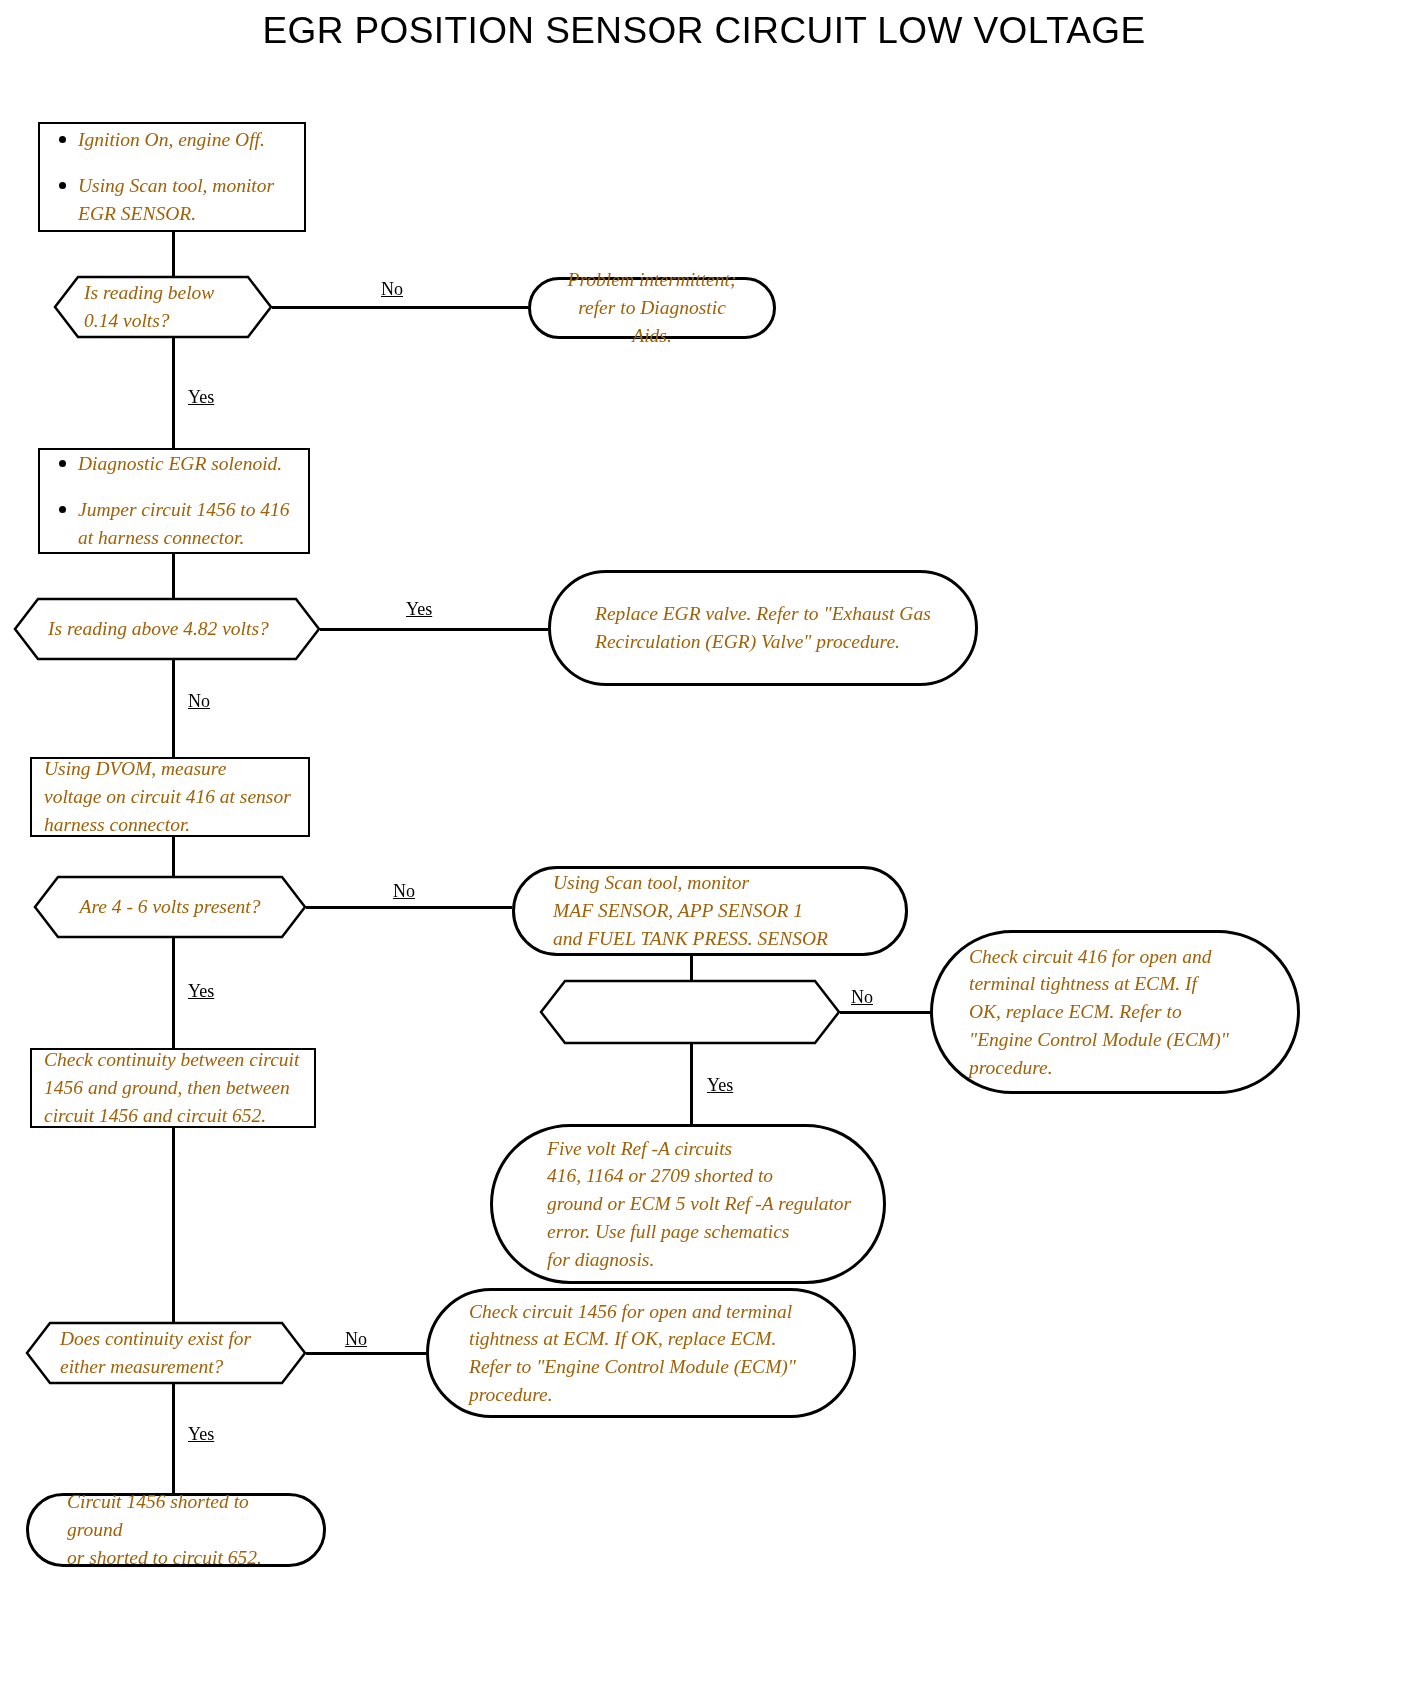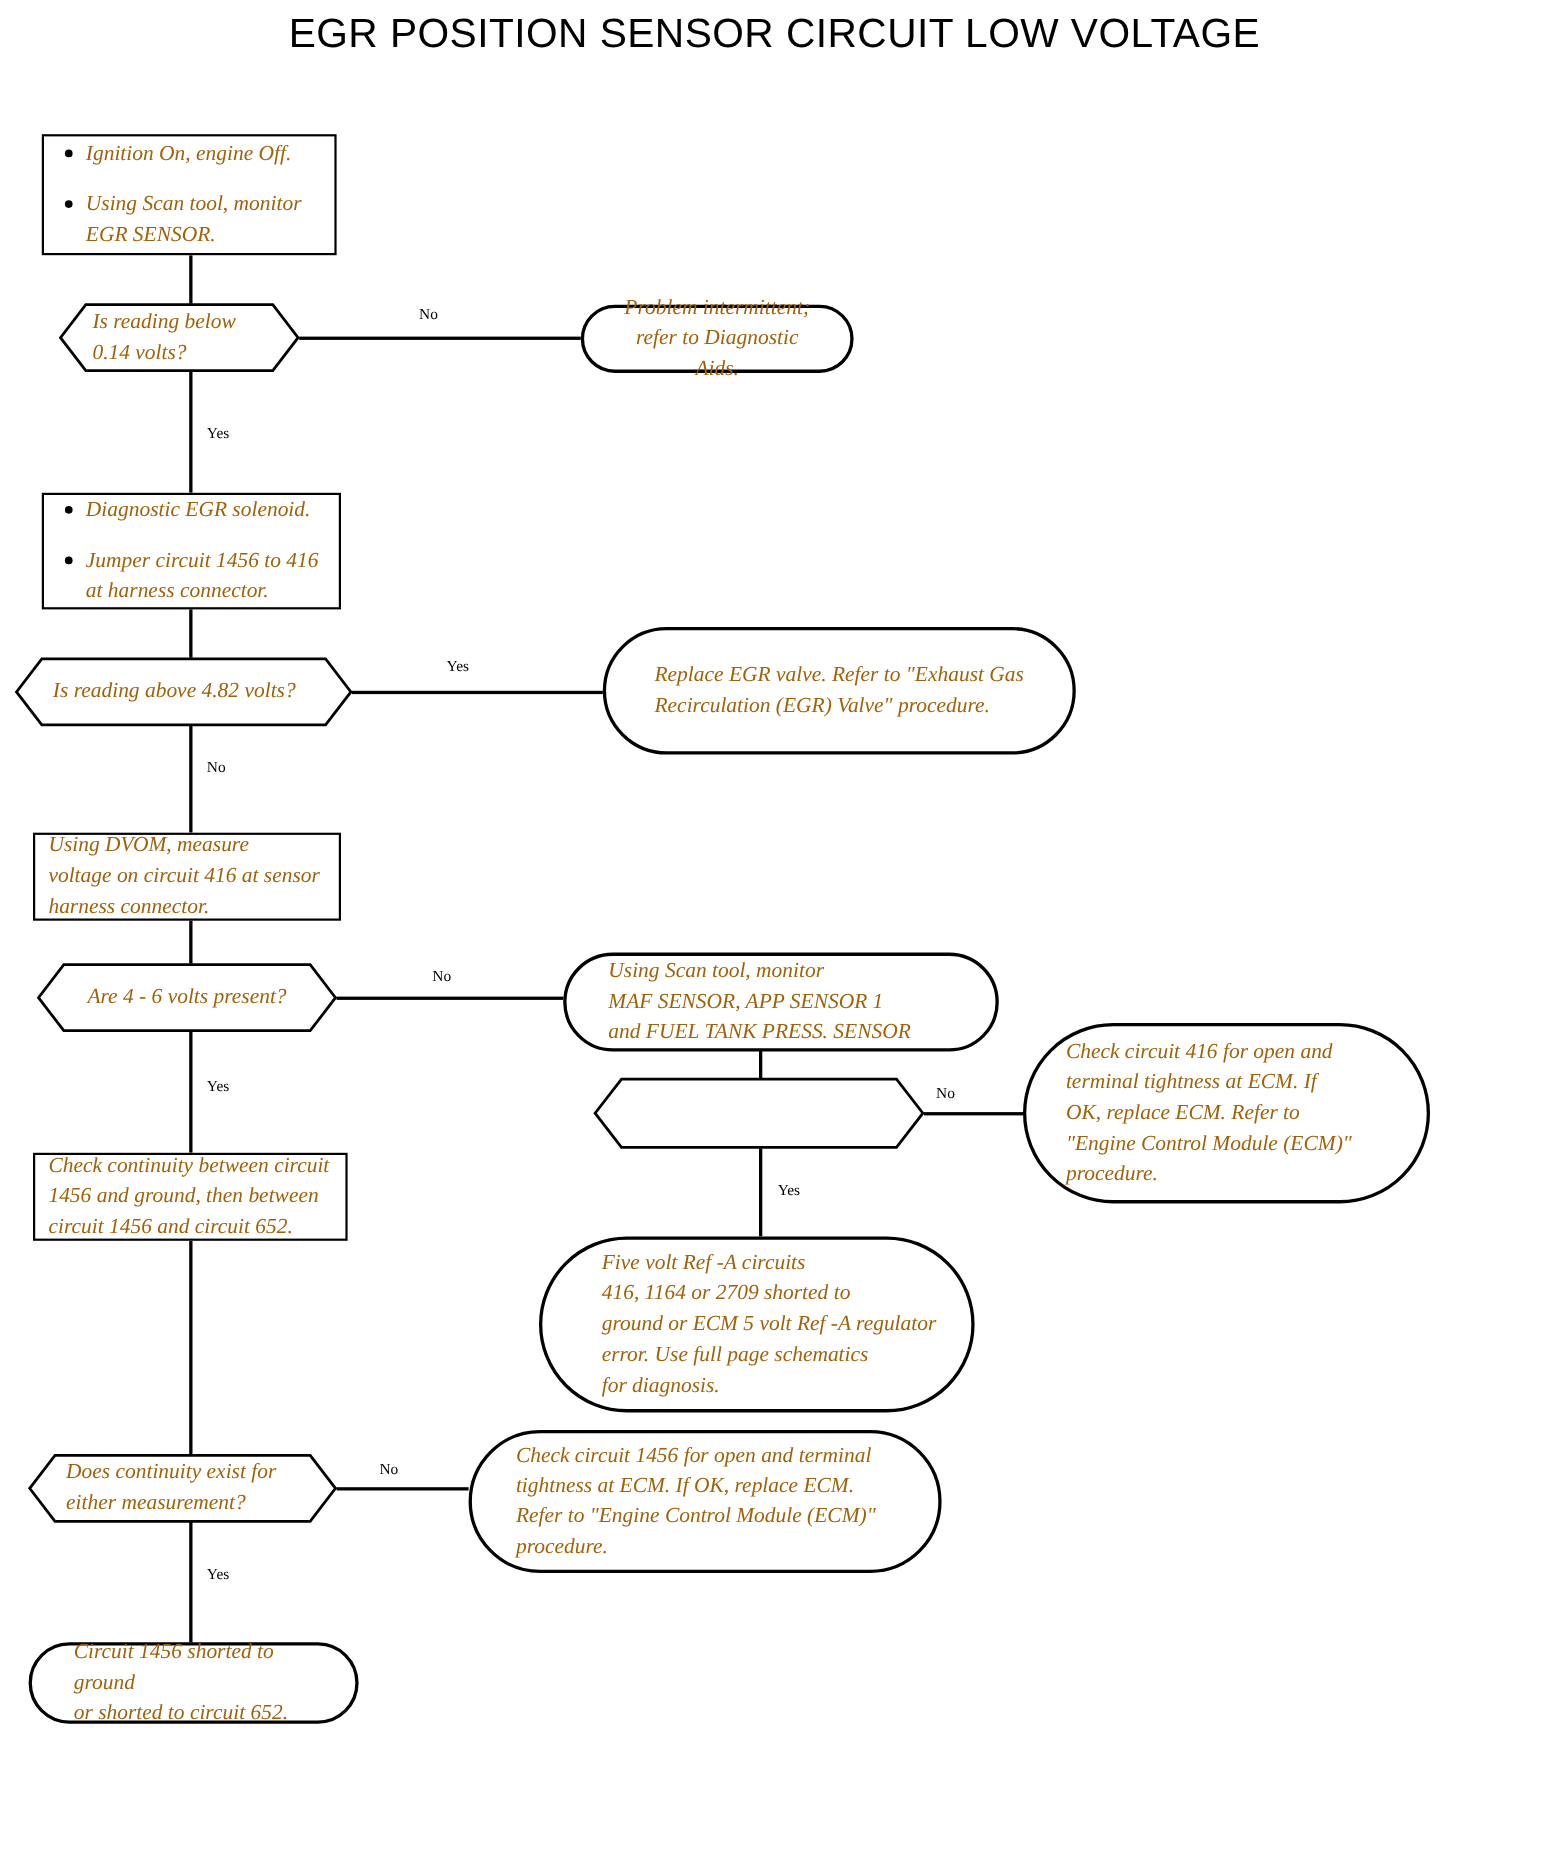--- a/index.html
+++ b/index.html
@@ -106,24 +106,25 @@
   
   .ln {
     position: absolute;
     background: #000;
   }
   .lnv { width: 2.5px; }
   .lnh { height: 2.5px; }
 
   .edge-label {
     position: absolute;
-    font-size: 14px;
+    font-size: 18px;
     line-height: 1;
     color: #000;
     white-space: nowrap;
+    text-decoration: underline;
   }
 </style>
 </head>
 <body>
 
 <div id="page">
 
   <div class="title">EGR POSITION SENSOR CIRCUIT LOW VOLTAGE</div>
 
   <div class="ln lnv" style="left:172px; top:232px; height:44px;"></div>
@@ -256,21 +257,21 @@
   </div>
 
   <div class="node hex" style="left:26px; top:1322px; width:280px; height:62px;">
     <svg width="280" height="62" viewBox="0 0 280 62">
       <polygon points="24,1 256,1 279,31 256,61 24,61 1,31" fill="#fff" stroke="#000" stroke-width="2.5"></polygon>
     </svg>
     <span class="txt" style="padding:0 34px;">Does continuity exist for
 either measurement?</span>
   </div>
 
-  <div class="node stadium" style="left:426px; top:1288px; width:430px; height:130px; border-radius:65px;margin-top:12px;">
+  <div class="node stadium" style="left:426px; top:1288px; width:430px; height:130px; border-radius:65px;">
     <span class="txt" style="padding-left:14px;">Check circuit 1456 for open and terminal
 tightness at ECM. If OK, replace ECM.
 Refer to  "Engine Control Module (ECM)"
 procedure.</span>
   </div>
 
   <div class="node stadium" style="left:26px; top:1493px; width:300px; height:74px; border-radius:37px;">
     <span class="txt" style="padding-left:12px;">Circuit 1456 shorted to ground
 or shorted to circuit 652.</span>
   </div>

